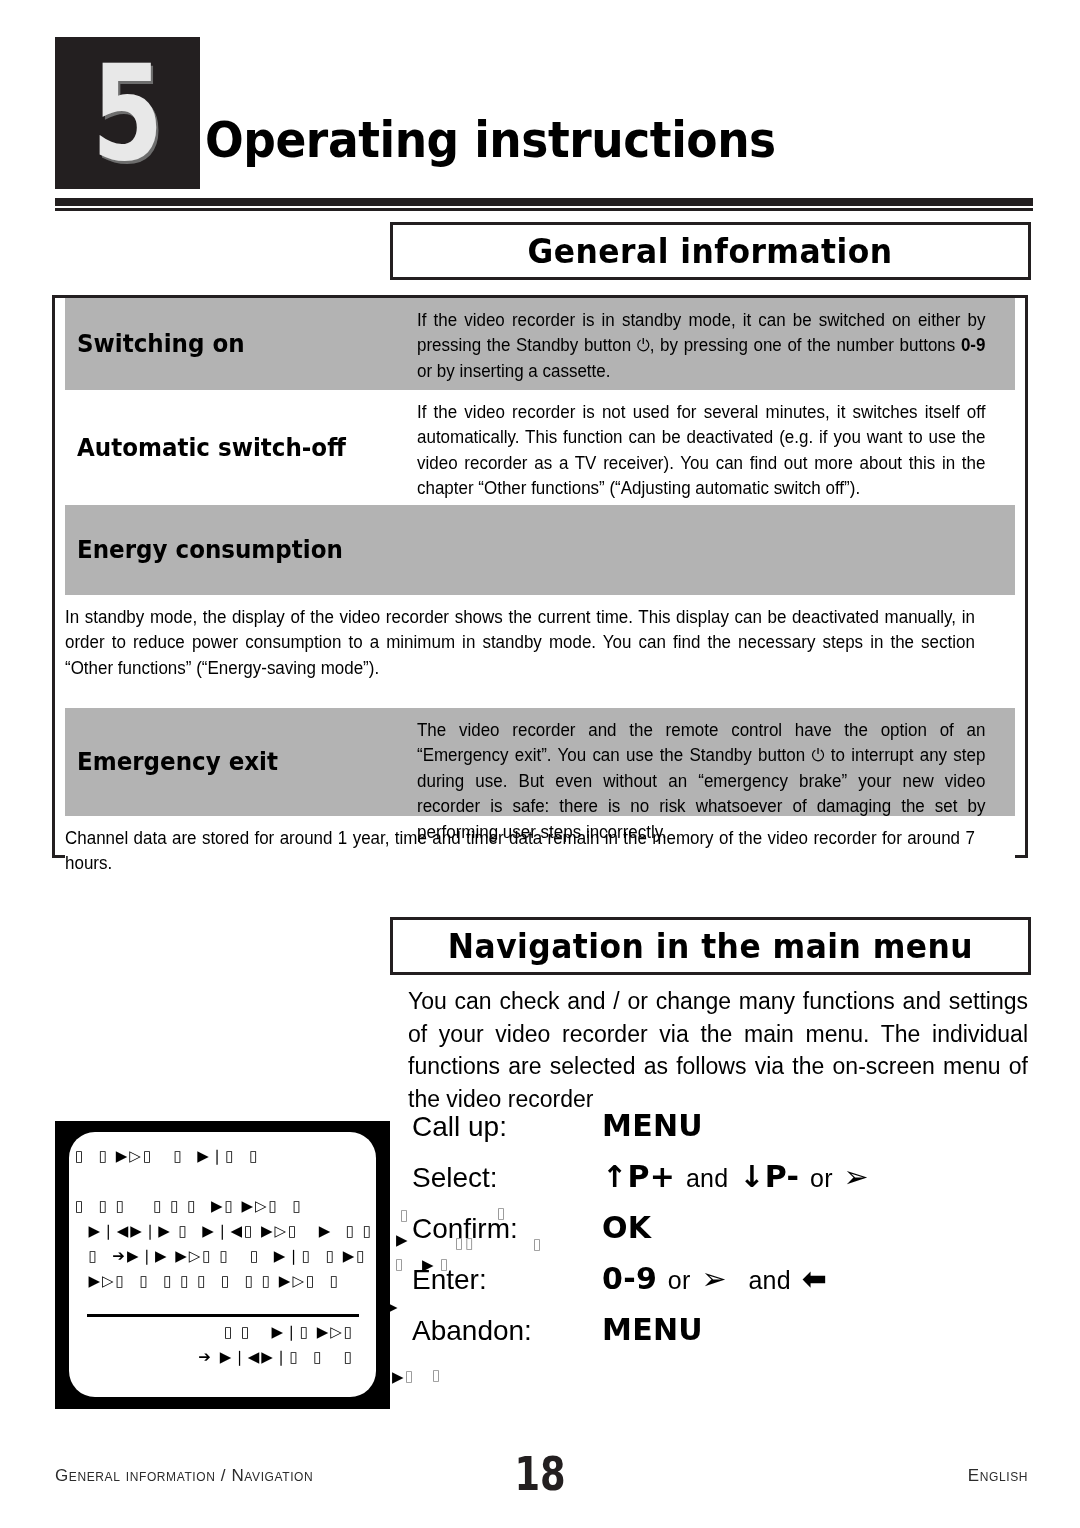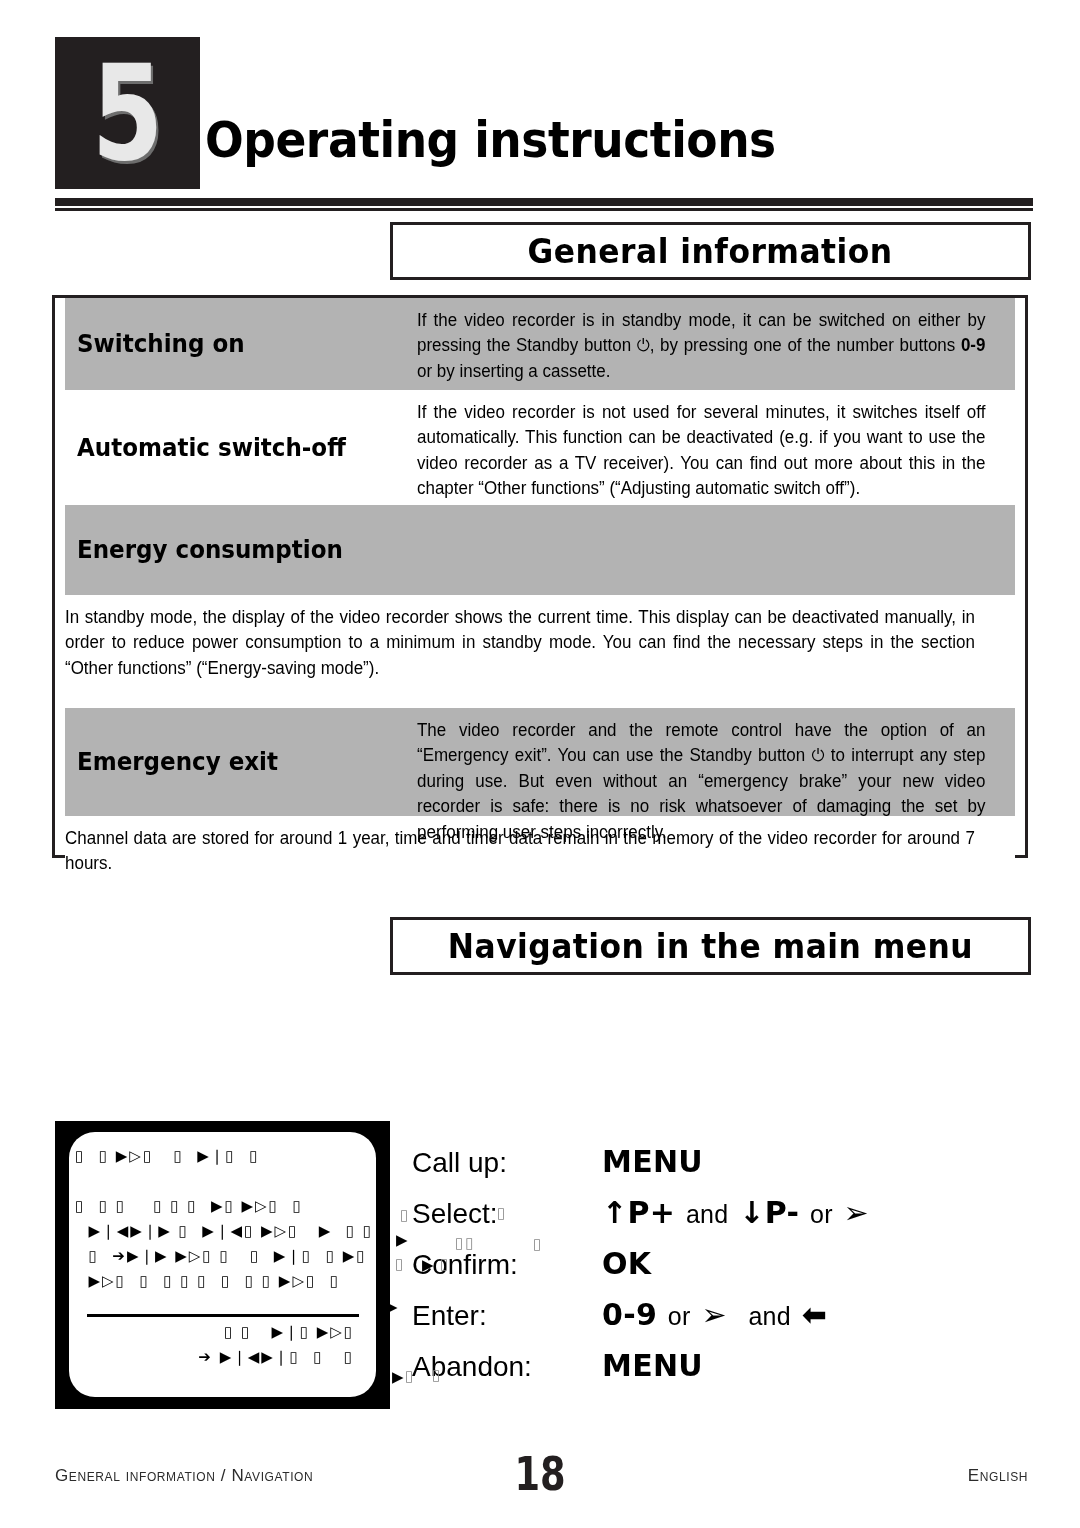--- a/index.html
+++ b/index.html
@@ -135,21 +135,20 @@
     font-family:"Liberation Sans", sans-serif;
     font-size:28px;
     font-weight:normal;
   }
   .cmd-value{
     font-family:"DejaVu Sans", sans-serif;
     font-weight:bold;
     font-size:30px;
     letter-spacing:0.3px;
     white-space:nowrap;
-    margin-top:36px;
   }
   .cmd-value .lite{font-weight:normal;font-family:Liberation Sans, sans-serif;font-size:25px;}
   .cmd-value .arw{font-family:"DejaVu Sans", sans-serif;font-weight:bold;}
 
   
   .tv-outer{
     position:absolute;left:55px;top:1121px;width:335px;height:288px;
     background:#000;
   }
   .tv-inner{
@@ -274,20 +273,23 @@
         <p>Channel data are stored for around 1 year, time and timer data remain in the memory of the video recorder for around 7 hours.</p>
       </div>
     </div>
 
   </div>
 
   <div class="section-box" id="sec-nav">
     <span>Navigation in the main menu</span>
   </div>
 
+  <div class="nav-intro">
+    <p>You can check and / or change many functions and settings of your video recorder via the main menu. The individual functions are selected as follows via the on-screen menu of the video recorder</p>
+  </div>
 
   <div class="cmd-list">
     <div class="cmd-row">
       <div class="cmd-label">Call up:</div>
       <div class="cmd-value">MENU</div>
     </div>
     <div class="cmd-row">
       <div class="cmd-label">Select:</div>
       <div class="cmd-value"><span class="arw">↑</span>P+ <span class="lite">and</span> <span class="arw">↓</span>P- <span class="lite">or</span> <span class="arw">➢</span></div>
     </div>

